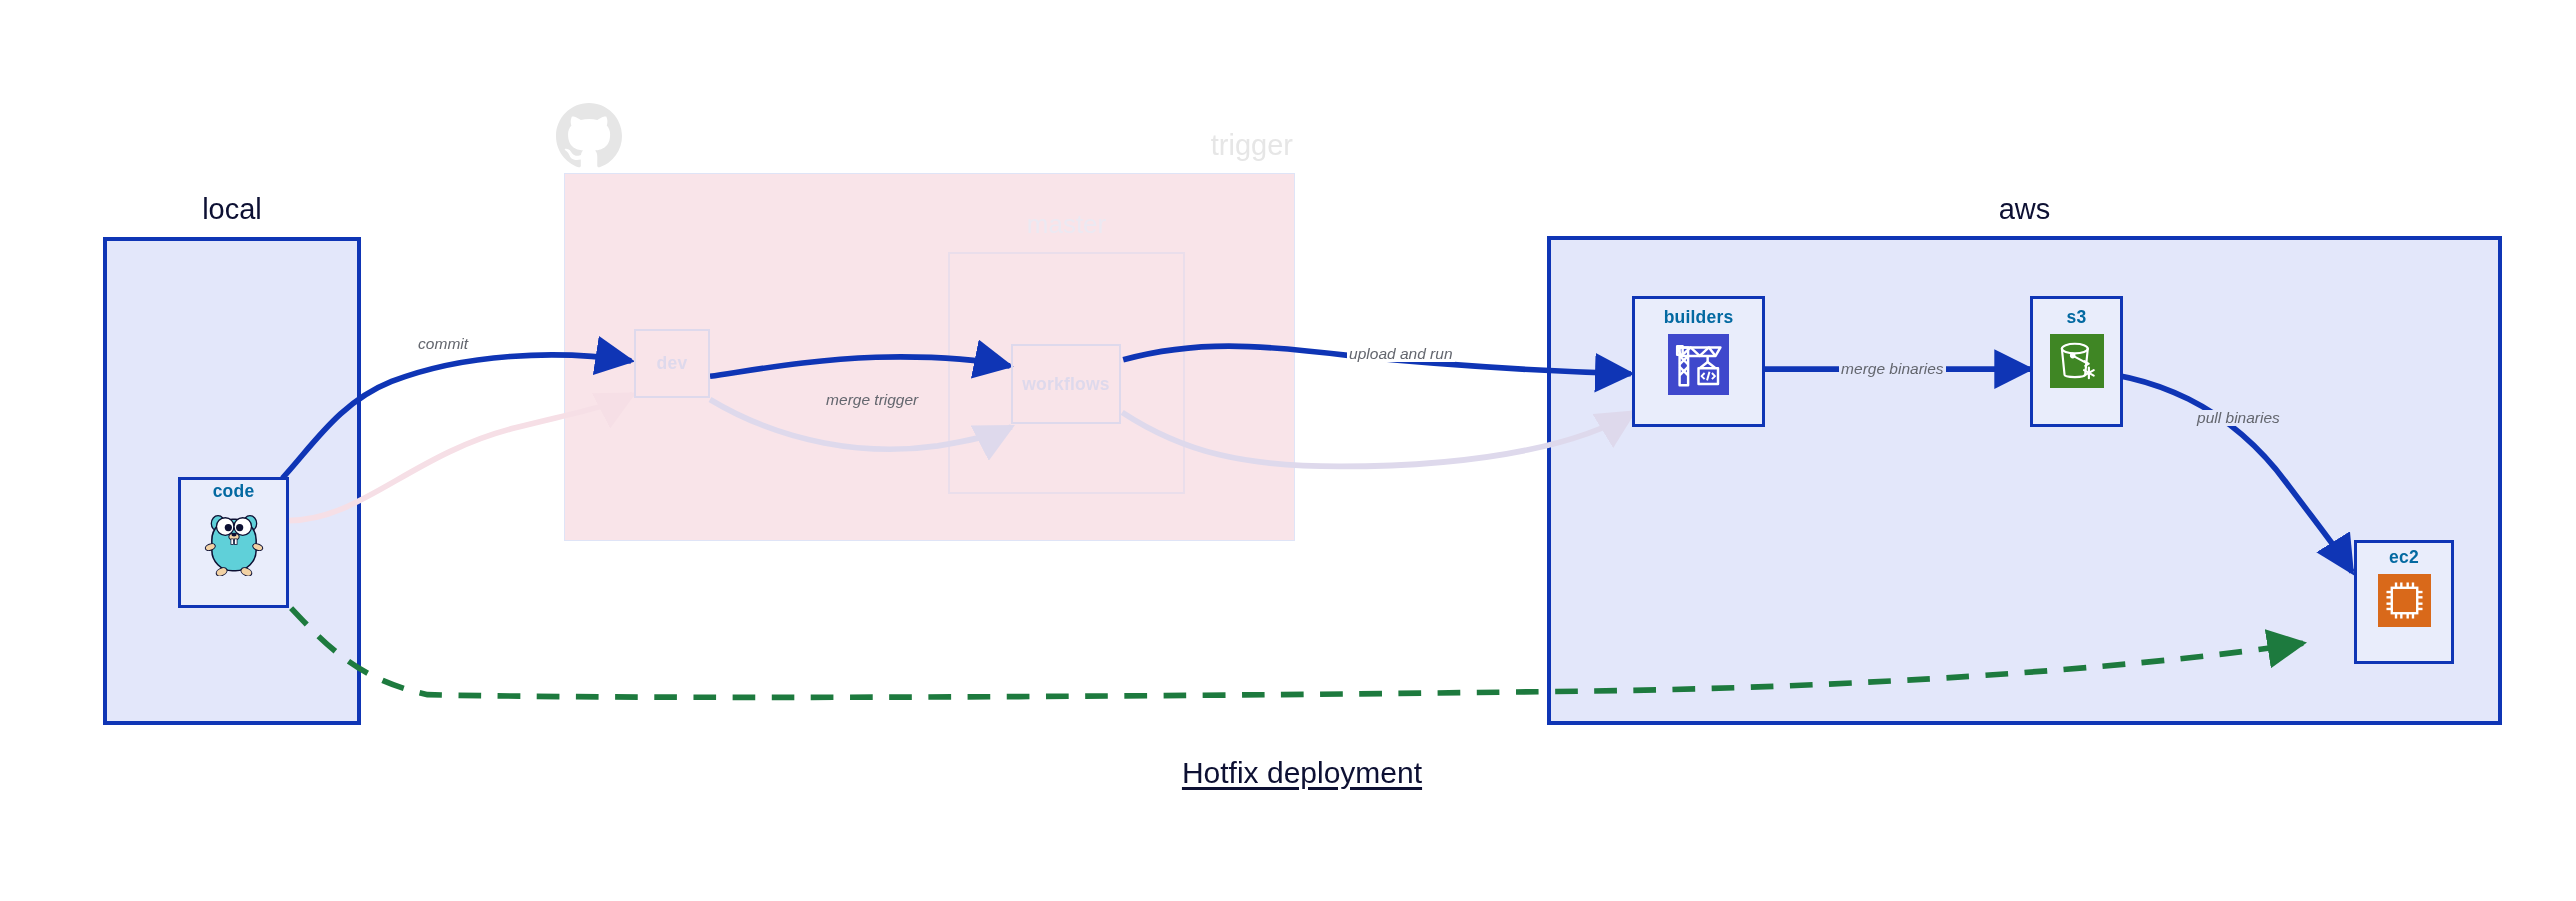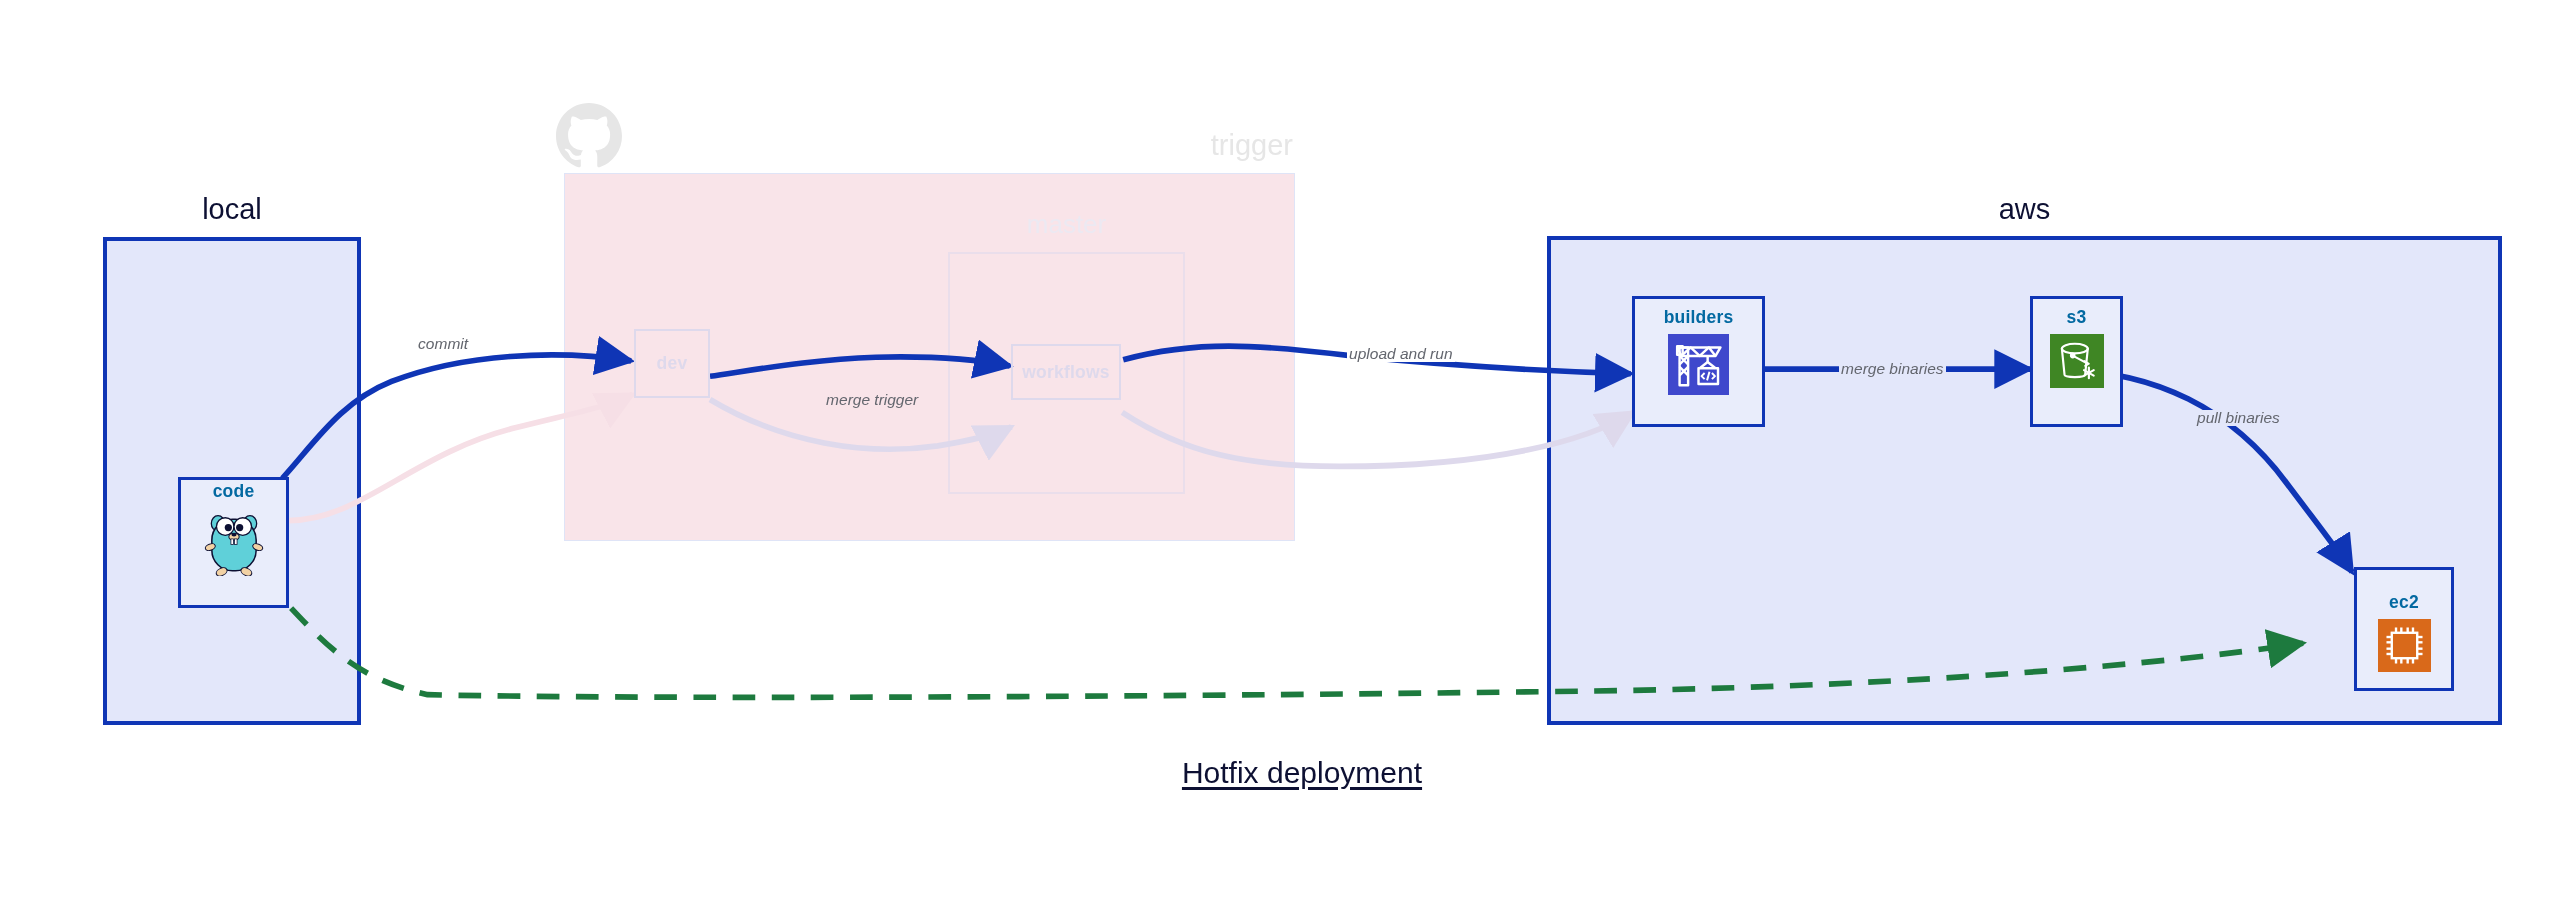--- a/index.html
+++ b/index.html
@@ -214,21 +214,21 @@
         <rect x="52" y="58" width="5" height="11" fill="#ffffff" stroke="#0d1033" stroke-width="1.5"></rect>
         <rect x="59" y="58" width="5" height="11" fill="#ffffff" stroke="#0d1033" stroke-width="1.5"></rect>
       </svg>
     </div>
   </div>
 
   <div class="node faded" style="left:634px; top:329px; width:76px; height:69px; justify-content:center;">
     <div class="node-label">dev</div>
   </div>
 
-  <div class="node faded" style="left:1011px; top:344px; width:110px; height:56px; justify-content:center;">
+  <div class="node faded" style="left:1011px; top:344px; width:110px; height:80px; justify-content:center;">
     <div class="node-label">workflows</div>
   </div>
 
   <div class="node solid" style="left:1632px; top:296px; width:133px; height:131px; padding-top:8.2px;">
     <div class="node-label">builders</div>
     <div class="node-icon" style="margin-top:6.2px;">
       <svg width="61" height="61" viewBox="0 0 100 100">
         <rect x="0" y="0" width="100" height="100" fill="#3f48cc"></rect>
         <g fill="none" stroke="#ffffff" stroke-width="4" stroke-linejoin="round">
 
@@ -272,21 +272,21 @@
           <g stroke-width="4">
             <line x1="72" y1="62" x2="72" y2="82"></line>
             <line x1="63" y1="67" x2="81" y2="77"></line>
             <line x1="63" y1="77" x2="81" y2="67"></line>
           </g>
         </g>
       </svg>
     </div>
   </div>
 
-  <div class="node solid" style="left:2354px; top:567px; width:100px; height:124px; padding-top:22px;">
+  <div class="node solid" style="left:2354px; top:540px; width:100px; height:124px; padding-top:4px;">
     <div class="node-label">ec2</div>
     <div class="node-icon" style="margin-top:6.2px;">
       <svg width="53" height="53" viewBox="0 0 100 100">
         <rect x="0" y="0" width="100" height="100" fill="#d9691a"></rect>
         <g stroke="#ffffff" stroke-width="4.5" fill="none">
           <rect x="26" y="26" width="48" height="48"></rect>
 
           <line x1="34" y1="26" x2="34" y2="16"></line>
           <line x1="44" y1="26" x2="44" y2="16"></line>
           <line x1="56" y1="26" x2="56" y2="16"></line>

